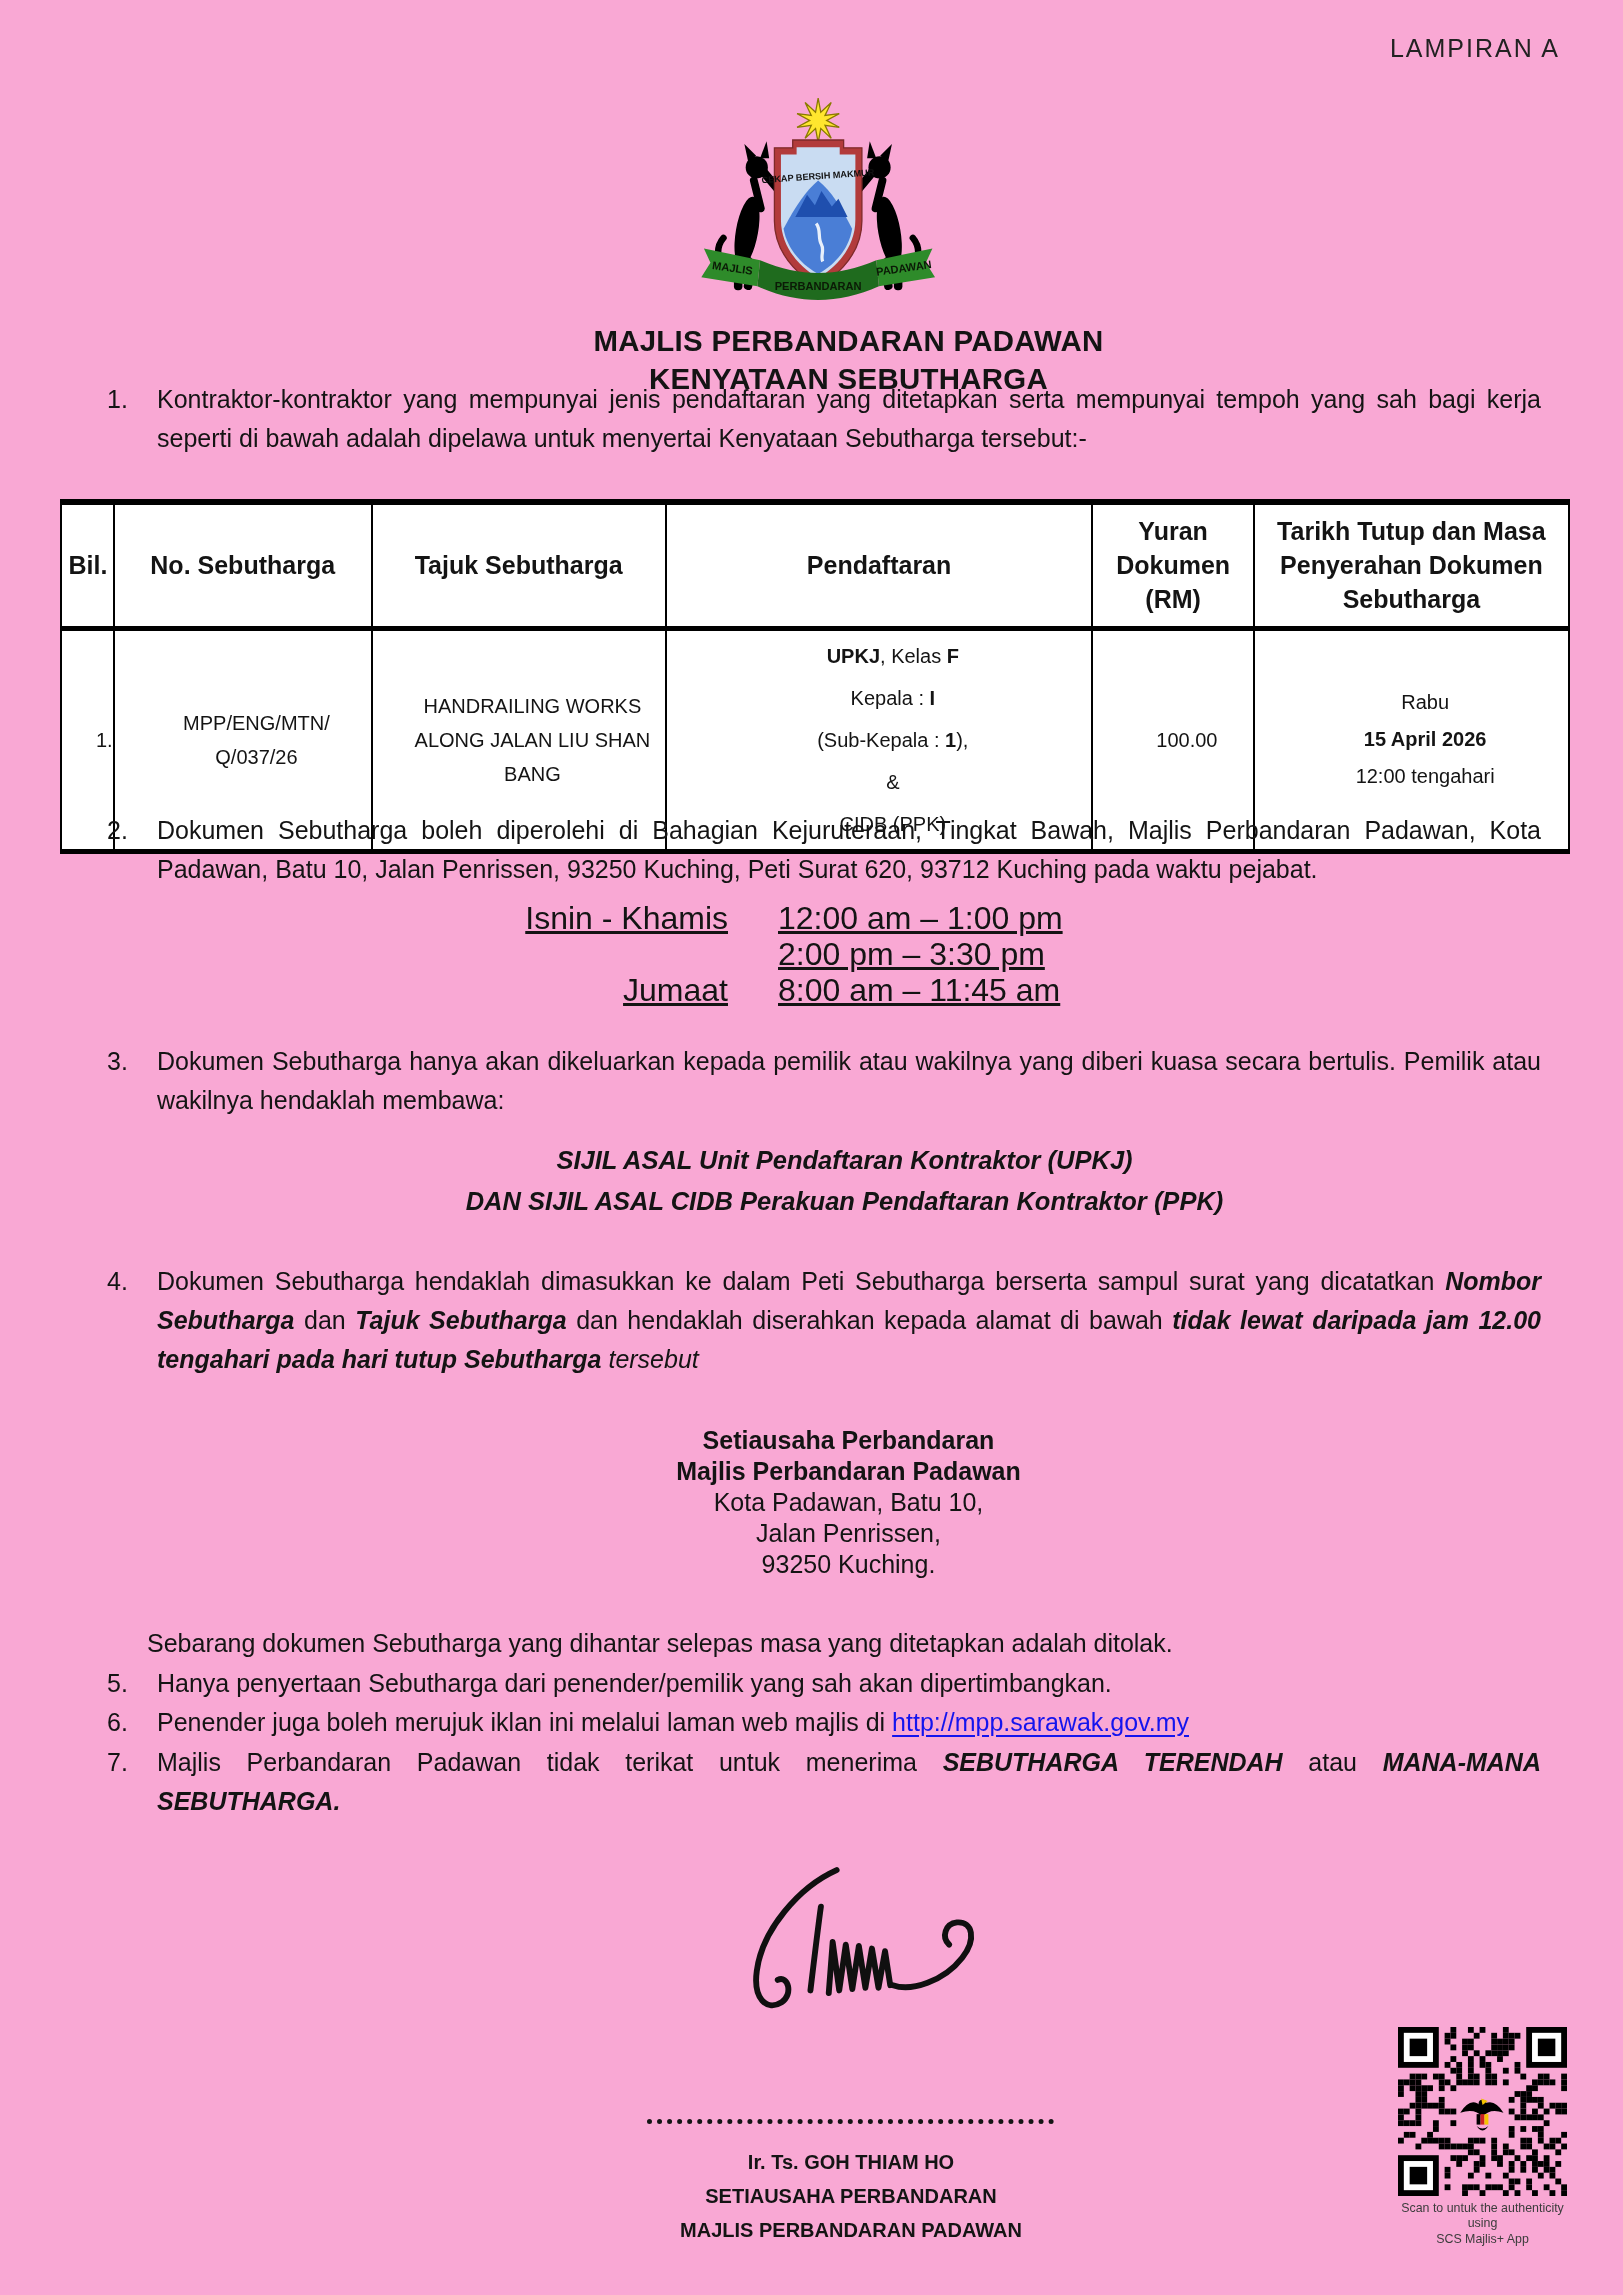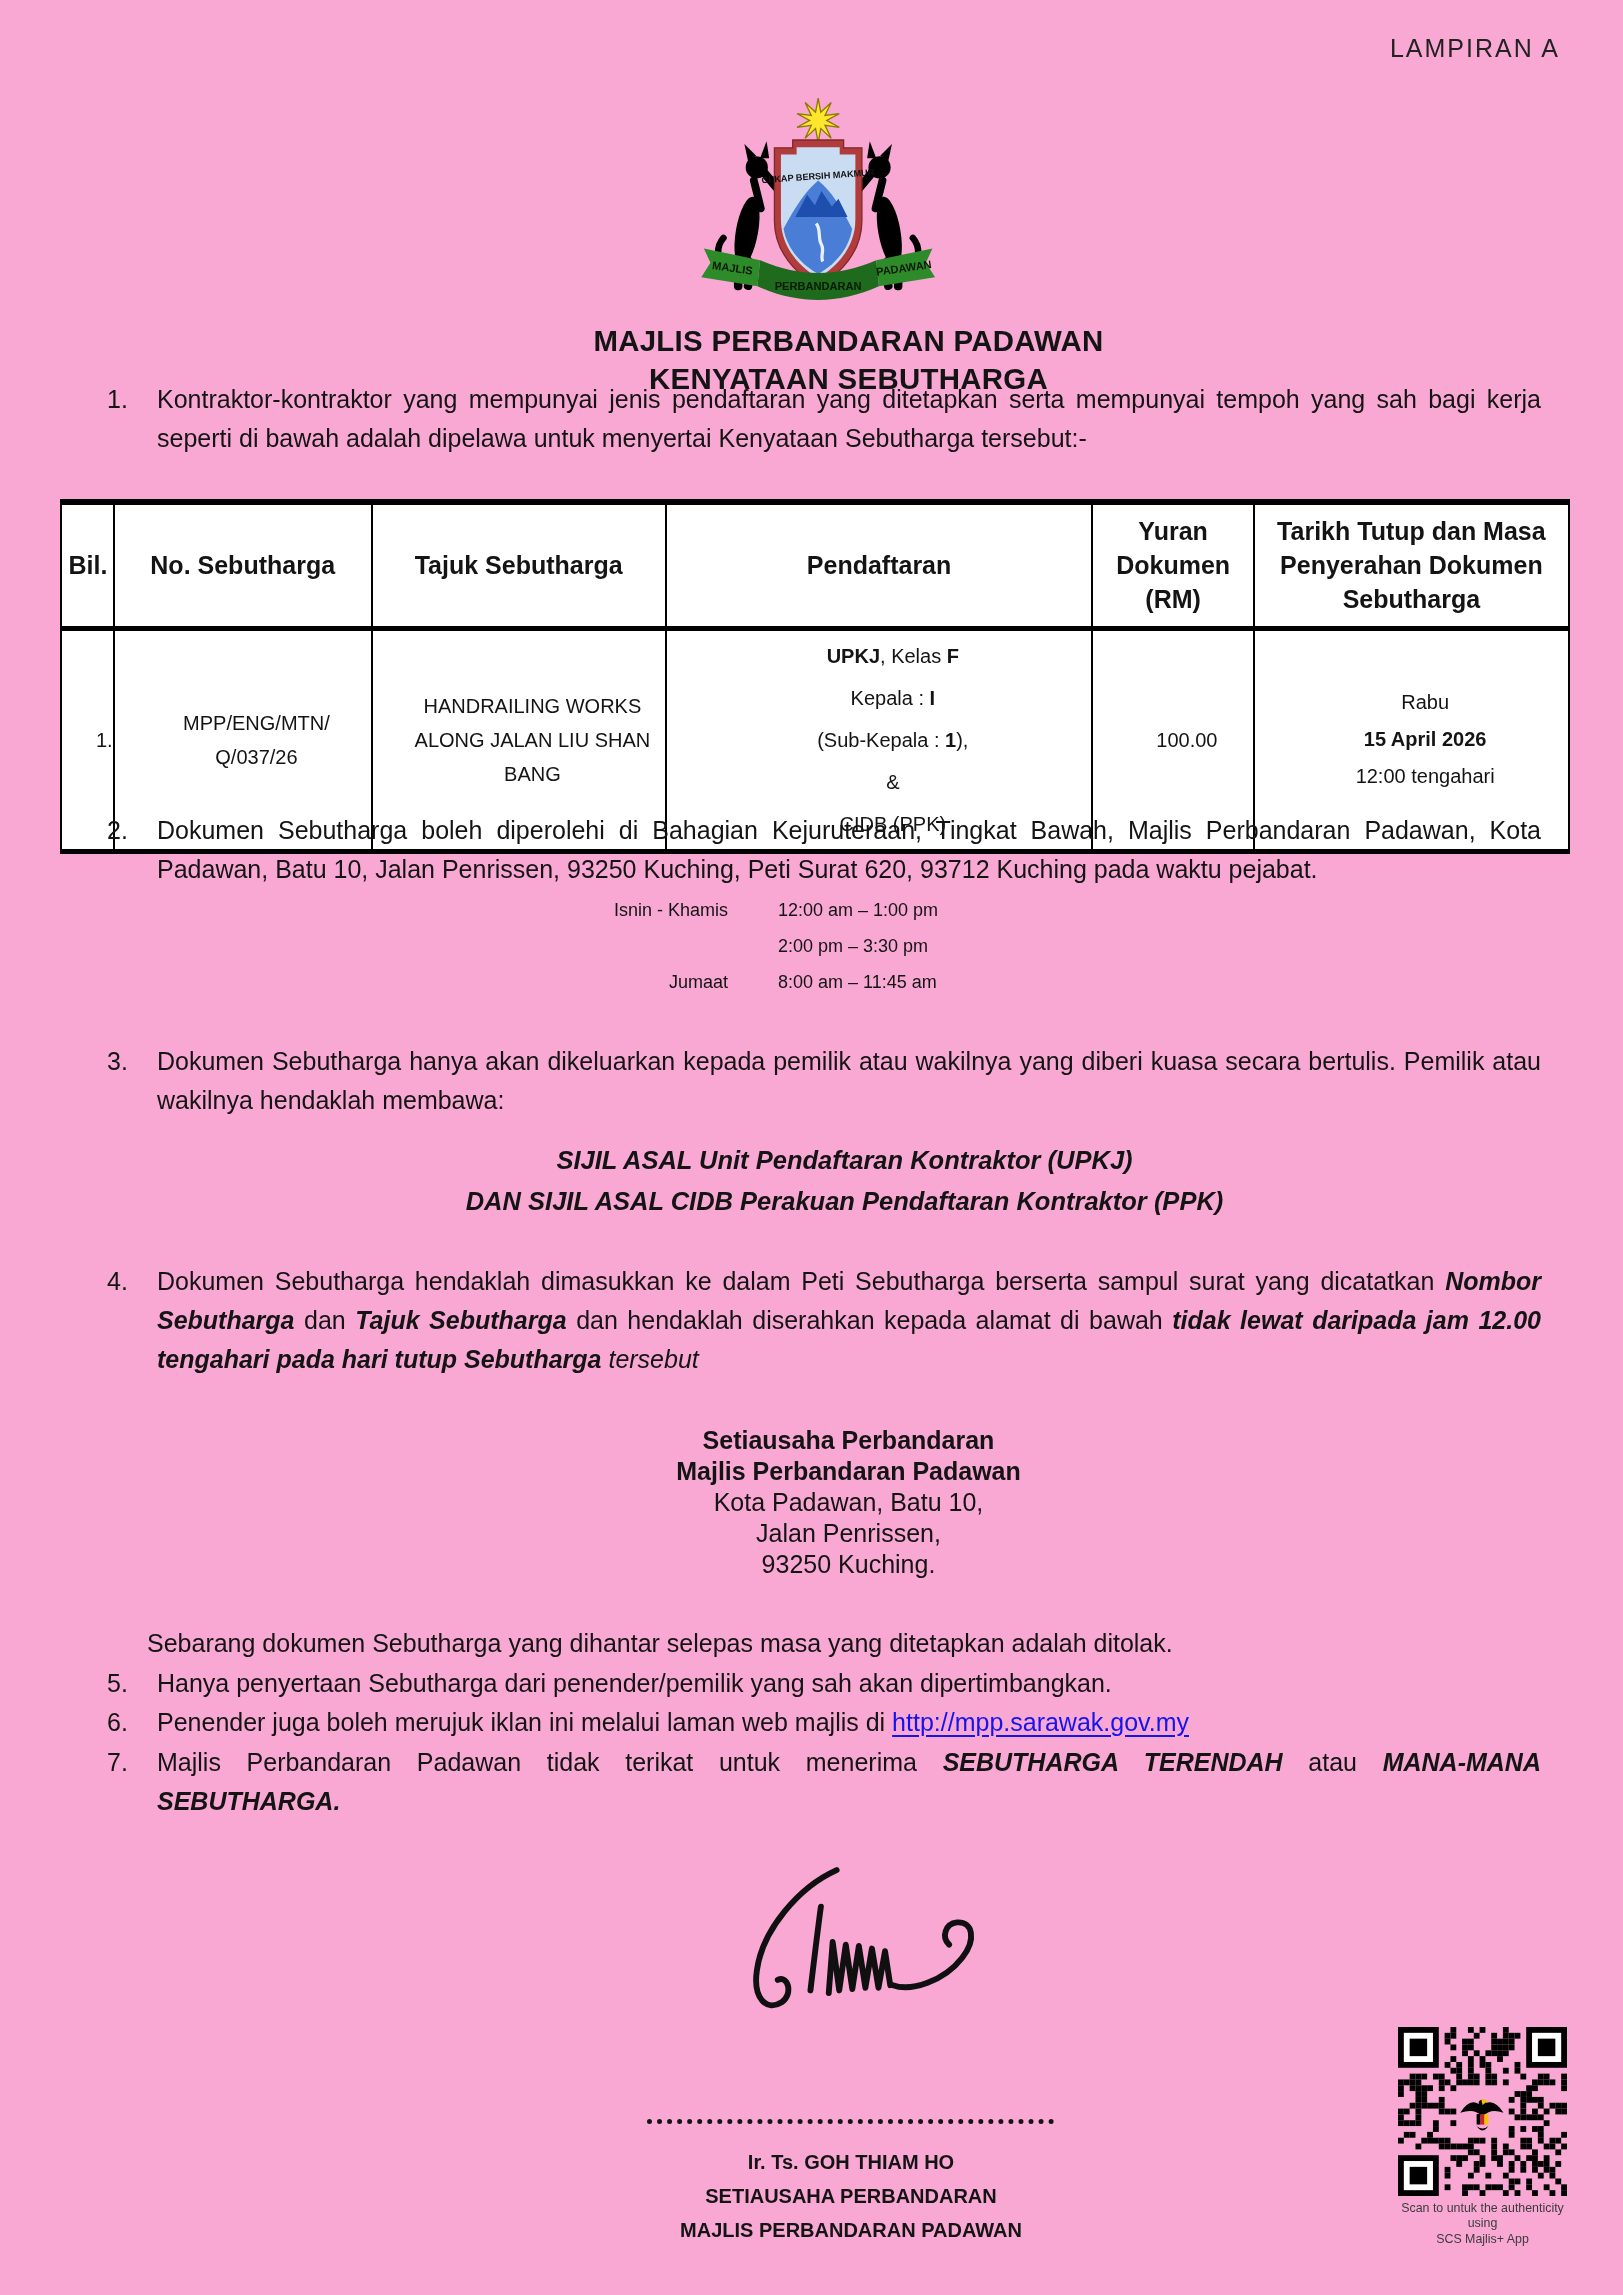--- a/index.html
+++ b/index.html
@@ -37,21 +37,21 @@
     border:2.6px solid #000;text-align:center;vertical-align:middle;padding:3.9px 6.5px;
   }
   .quote-table{border:2.6px solid #000;border-top:6.5px solid #000;border-bottom:5.9px solid #000;}
   .quote-table thead th{border-bottom:5.9px solid #000;font-size:25px;font-weight:bold;line-height:34px;height:113px;}
   .quote-table tbody td{font-size:20px;line-height:34px;height:131px;padding-left:34px;}
   .pend-cell div{line-height:42px;}
   .tarikh-cell div{line-height:37px;}
   b.seg{font-weight:bold;}
 
   
-  .hours{top:900px;left:458px;font-size:18px;}
+  .hours{top:900px;left:458px;font-size:32px;text-decoration:underline;}
   .hours .row{display:flex;height:36px;align-items:baseline;}
   .hours .lbl{width:270px;text-align:right;}
   .hours .tm{margin-left:50px;}
 
   
   .sijil{top:1140px;left:0;width:100%;text-align:center;font-size:25.5px;line-height:41px;font-weight:bold;font-style:italic;}
 
   .bi{font-weight:bold;font-style:italic;}
   .it{font-style:italic;}
 

